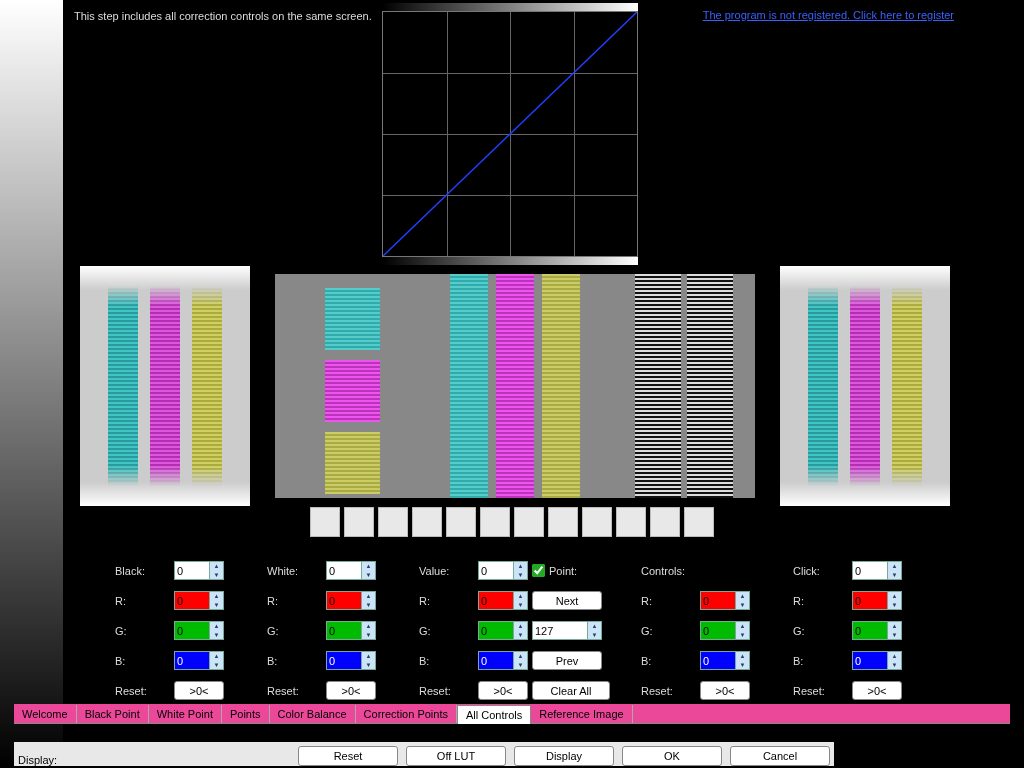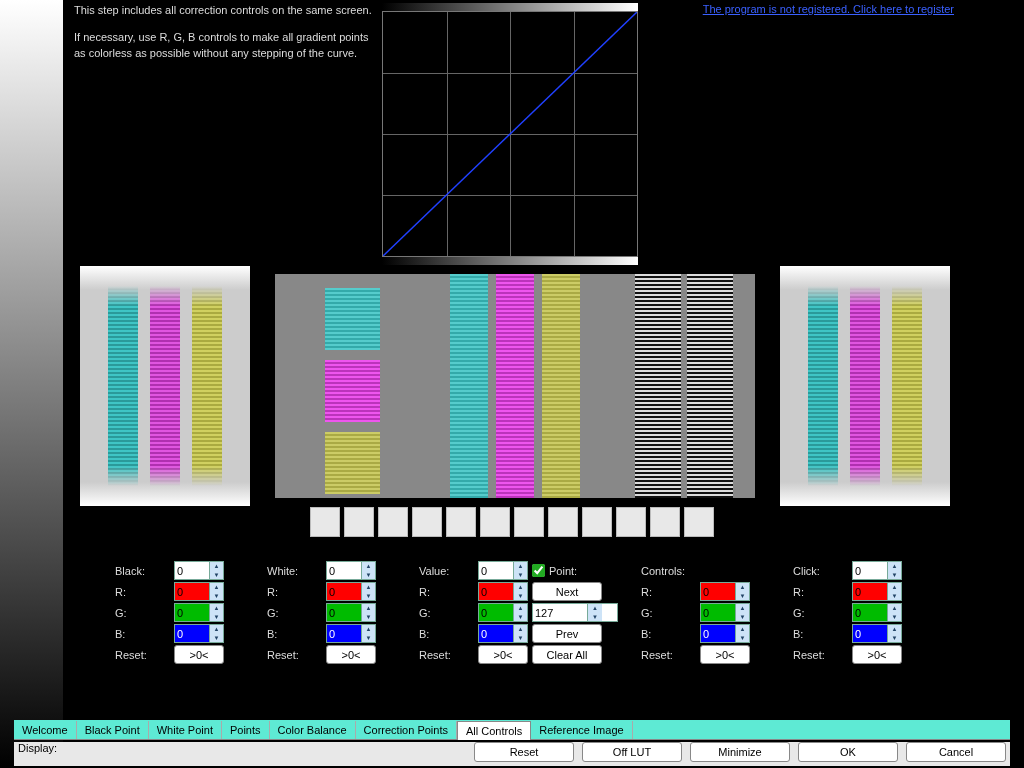--- a/index.html
+++ b/index.html
@@ -10,21 +10,21 @@
   font-size: 11px;
   color: #ddd;
   overflow: hidden;
   position: relative;
 }
 .side-gradient-left {
   position: absolute; left: 0; top: 0; width: 63px; height: 768px;
   background: linear-gradient(#fff, #000);
 }
 .header-area {
-  position: absolute; left: 74px; top: 3px; width: 880px;
+  position: absolute; left: 74px; top: 9px; width: 880px;
 }
 .instr { width: 300px; line-height: 1.4; }
 .instr p { margin-bottom: 12px; }
 .reg-link {
   position: absolute; right: 0; top: 0;
   color: #3a60ff; text-decoration: underline;
 }
 .chart-wrap {
   position: absolute; left: 382px; top: 3px; width: 256px;
 }
@@ -78,58 +78,57 @@
 
 .swatches {
   position:absolute; left:310px; top:507px; display:flex; gap:4px;
 }
 .swatches div { width:30px; height:30px; background:#e8e8e8; border:1px solid #bbb;}
 
 .controls {
   position:absolute; left:115px; top:560px; width:830px;
   display:flex; gap:22px;
 }
-.col { width:130px; display:flex; flex-direction:column; gap:0;}
+.col { width:130px; display:flex; flex-direction:column; gap:9px;}
 .row { display:flex; align-items:center; height:21px; gap:4px;}
 .lbl { width:55px; text-align:left; color:#ddd;}
 .sp { display:flex; width:50px; height:19px; border:1px solid #7a9; background:#fff;}
 .sp input { border:none; width:34px; font-size:11px; padding:1px 2px; outline:none; background:transparent;}
 .sp.red input{background:#f00;color:#000;}
 .sp.grn input{background:#0b0;color:#000;}
 .sp.blu input{background:#00f;color:#fff;}
 .arrows{width:15px;display:flex;flex-direction:column;}
 .arrows div{flex:1;background:#cde3f7;border-left:1px solid #7a9;display:flex;align-items:center;justify-content:center;font-size:6px;color:#246;}
 .btn { height:19px; background:#fff; border:1px solid #888; border-radius:3px; font-size:11px; padding:0 6px; cursor:pointer; min-width:50px;}
 .chk { width:13px;height:13px;accent-color:#2a2;}
 
 .tabs {
-  position:absolute; left:14px; top:720px; width:996px; height:20px;
-  background:#5eead4; display:flex; align-items:center; font-size:11px; color:#000;
+  position:absolute; left:14px; top:704px; width:996px; height:20px;
+  background:#ec4899; display:flex; align-items:center; font-size:11px; color:#000;
   border-bottom:1px solid #888;
 }
 .tab{padding:3px 8px; border-right:1px solid #aaa; cursor:pointer;}
 .tab.active{background:#fff; border-top:1px solid #888;border-left:1px solid #888;border-right:1px solid #888; position:relative;top:1px;}
 
 .footer {
-  position:absolute; left:14px; top:742px; width:996px; height:24px;
-  background:#e8e8e8; display:flex; align-items:flex-start; padding:0 4px; gap:8px; color:#000;
+  position:absolute; left:14px; top:742px; width:820px; height:24px;
+  background:#e8e8e8; display:flex; align-items:flex-end; padding:0 4px; gap:8px; color:#000;
 }
 .footer .disp-lbl{width:70px;}
 .footer select{width:430px;height:20px;border:1px solid #bbb;background:#f4f4f4;color:#888;font-size:11px;}
 .footer .fbtn{height:20px;width:100px;background:#fff;border:1px solid #888;border-radius:3px;font-size:11px;cursor:pointer;}
 </style>
 </head>
 <body>
 
 <div class="side-gradient-left"></div>
 
 <div class="header-area">
   <div class="instr">
     <p>This step includes all correction controls on the same screen.</p>
-    <p>If necessary, use R, G, B controls to make all gradient points as colorless as possible without any stepping of the curve.</p>
   </div>
   <a class="reg-link" href="#">The program is not registered. Click here to register</a>
 </div>
 
 <div class="chart-wrap">
   <div class="chart-top-grad"></div>
   <div class="chart">
     <div class="gl h" style="top:25%"></div>
       <div class="gl h" style="top:50%"></div>
       <div class="gl h" style="top:75%"></div>
@@ -309,21 +308,21 @@
       </div>
     <div class="row">
         <span class="lbl">G:</span>
         <div class="sp grn">
           <input value="0" style="">
           <div class="arrows">
             <div>▲</div>
             <div>▼</div>
           </div>
         </div>
-        <div class="sp" style="width:86px">
+        <div class="sp" style="width:70px">
           <input style="width: 54px;" value="127">
           <div class="arrows">
             <div>▲</div>
             <div>▼</div>
           </div>
         </div>
       </div>
     <div class="row">
         <span class="lbl">B:</span>
         <div class="sp blu">
@@ -331,21 +330,21 @@
           <div class="arrows">
             <div>▲</div>
             <div>▼</div>
           </div>
         </div>
         <button class="btn" style="width:70px">Prev</button>
       </div>
     <div class="row">
         <span class="lbl">Reset:</span>
         <button class="btn">&gt;0&lt;</button>
-        <button class="btn" style="width:70px">Clear All</button>
+        <button class="btn" style="width:78px">Clear All</button>
       </div>
   </div>
 
   <div class="col">
     <div class="row">
         <span class="lbl">Controls:</span>
       </div>
     <div class="row">
         <span class="lbl">R:</span>
         <div class="sp red">
@@ -439,16 +438,16 @@
     <div class="tab">Correction Points</div>
     <div class="tab active">All Controls</div>
     <div class="tab">Reference Image</div>
   </div>
 
 <div class="footer">
   <span class="disp-lbl">Display:</span>
   <div style="flex:1"></div>
   <button class="fbtn">Reset</button>
   <button class="fbtn">Off LUT</button>
-  <button class="fbtn">Minimize</button>
+  <button class="fbtn">Display</button>
   <button class="fbtn">OK</button>
   <button class="fbtn">Cancel</button>
 </div>
 
 </body></html>

